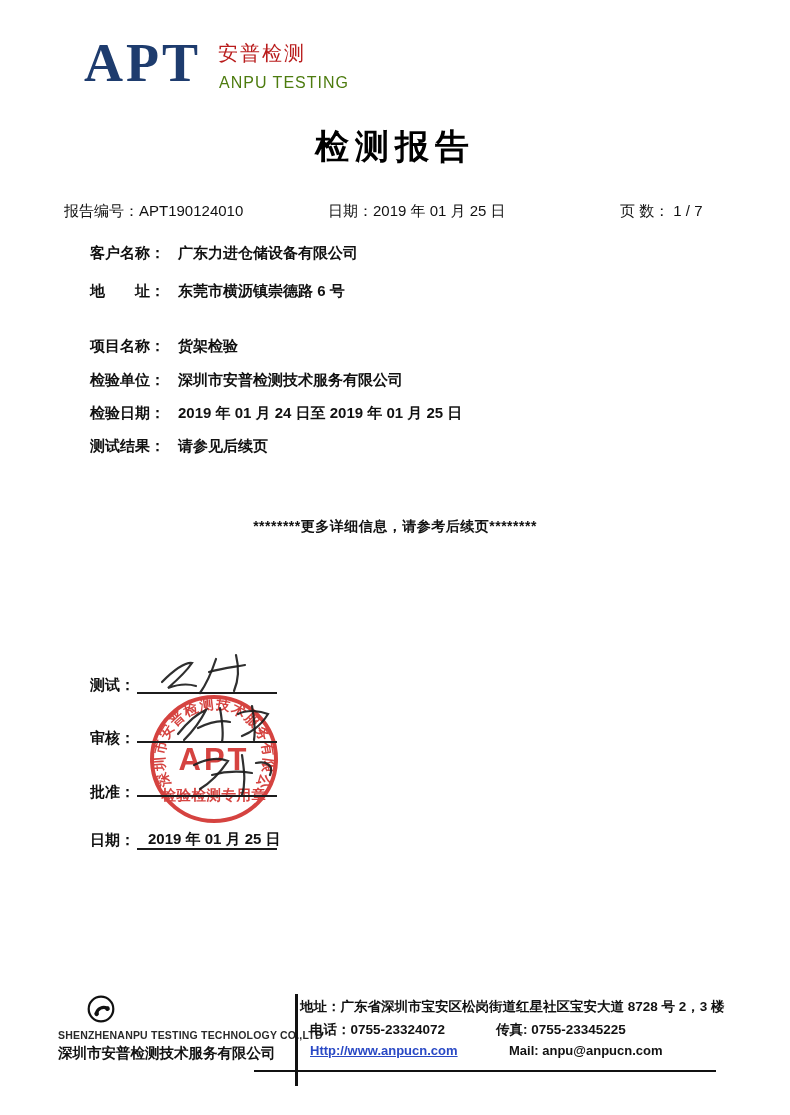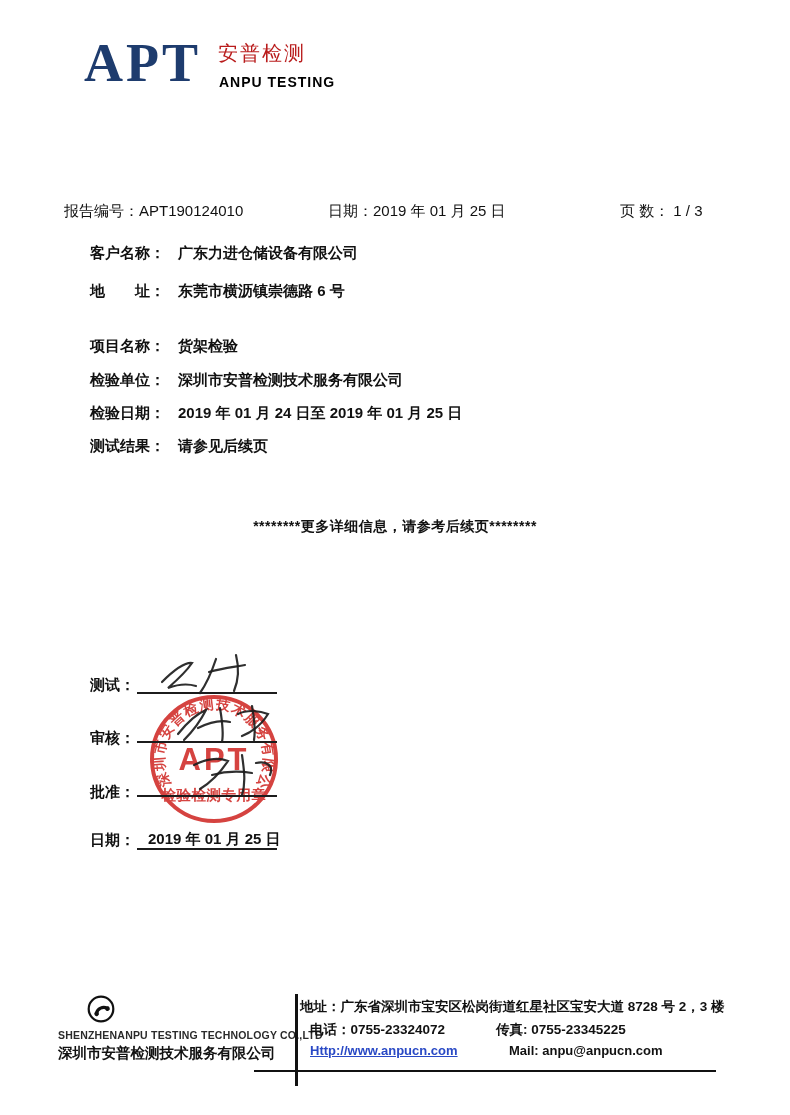--- a/index.html
+++ b/index.html
@@ -6,21 +6,21 @@
   .page{
     position:relative;width:790px;height:1115px;margin:0 auto;background:#ffffff;
     font-family:"Liberation Sans","DejaVu Sans",sans-serif;color:#111;overflow:hidden;
   }
   .abs{position:absolute;}
 
   
   .logo-apt{left:84px;top:32px;font-size:54px;font-weight:900;color:#1e3c6e;
     letter-spacing:3px;font-family:"Liberation Serif","DejaVu Serif",serif;}
   .logo-cn{left:218px;top:40px;font-size:20px;color:#b91c1c;letter-spacing:2px;}
-  .logo-en{left:219px;top:74px;font-size:14px;font-weight:bold;color:#000000;letter-spacing:1px;}
+  .logo-en{left:219px;top:74px;font-size:16px;font-weight:normal;color:#4d7c0f;letter-spacing:1px;}
 
   
   .title{left:0;top:124px;width:100%;text-align:center;font-size:34px;font-weight:bold;letter-spacing:6px;color:#000;}
 
   
   .meta{top:202px;font-size:15px;font-weight:normal;}
   .meta-report{left:64px;}
   .meta-date{left:328px;}
   .meta-pages{left:620px;}
 
@@ -59,29 +59,30 @@
 </style>
 </head>
 <body>
 
 <div class="page">
 
   <div class="abs logo-apt">APT</div>
   <div class="abs logo-cn">安普检测</div>
   <div class="abs logo-en">ANPU TESTING</div>
 
+  <div class="abs title">检测报告</div>
 
   <div class="abs meta meta-report">
     <span>报告编号：</span><span>APT190124010</span>
   </div>
   <div class="abs meta meta-date">
     <span>日期：</span><span>2019 年 01 月 25 日</span>
   </div>
   <div class="abs meta meta-pages">
-    <span>页 数：</span>&nbsp;<span>1 / 3</span>
+    <span>页 数：</span>&nbsp;<span>1 / 7</span>
   </div>
 
   <div class="abs row" style="top:244px;">
     <span class="lab">客户名称：</span>
     <span class="val">广东力进仓储设备有限公司</span>
   </div>
   <div class="abs row" style="top:282px;">
     <span class="lab">地　　址：</span>
     <span class="val">东莞市横沥镇崇德路 6 号</span>
   </div>

